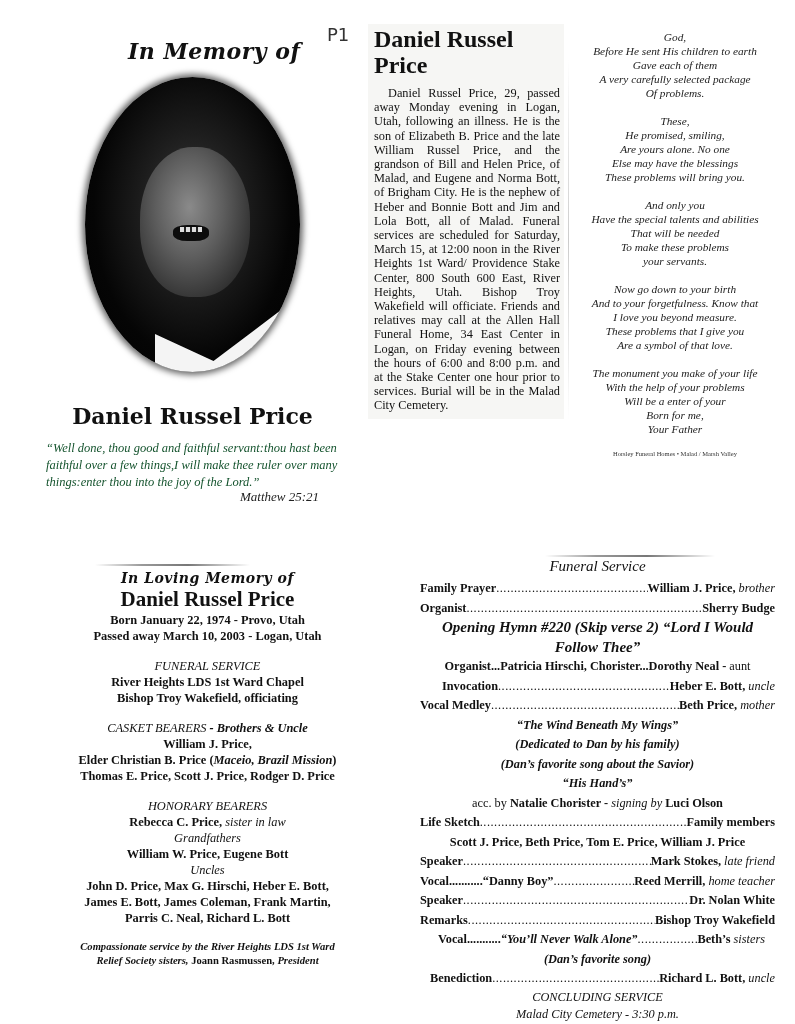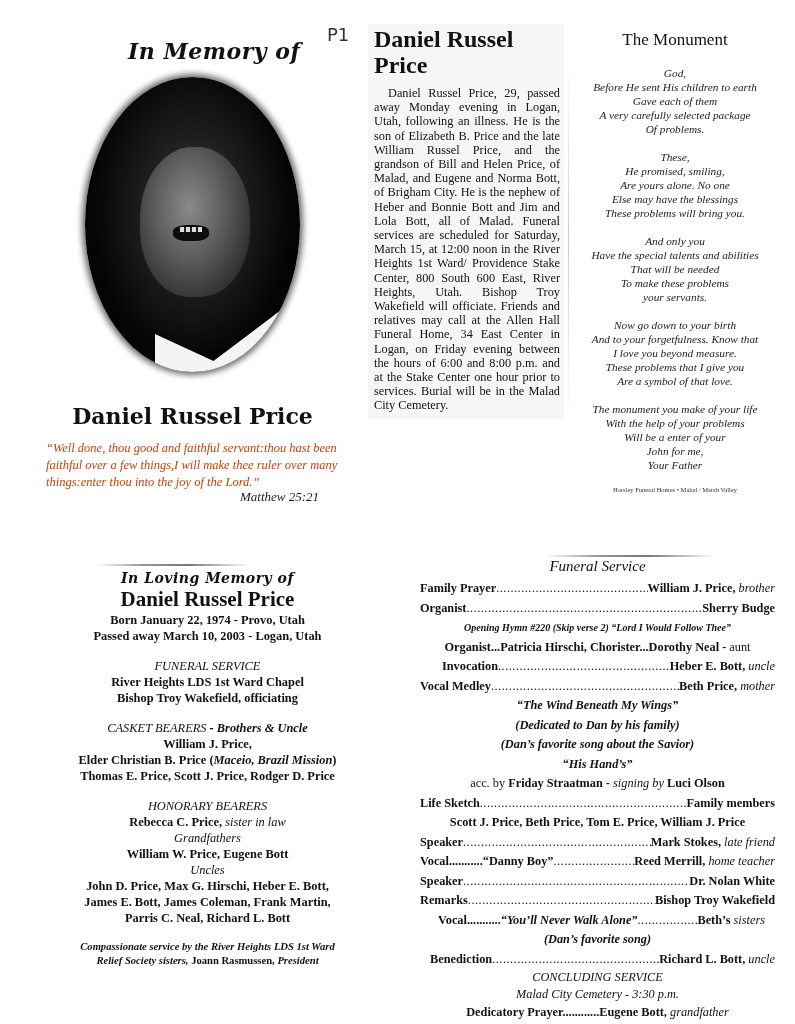--- a/index.html
+++ b/index.html
@@ -15,21 +15,21 @@
     #portrait { left: 85px; top: 77px; width: 215px; height: 295px; border-radius: 50%;
       background: radial-gradient(ellipse at 50% 45%, #3a3a3a 0%, #1c1c1c 35%, #050505 65%, #000 100%);
       box-shadow: 0 0 6px 3px rgba(0,0,0,0.6); overflow: hidden; }
     #portrait .face { position: absolute; left: 55px; top: 70px; width: 110px; height: 150px; border-radius: 48% 48% 45% 45%;
       background: radial-gradient(ellipse at 45% 40%, #8a8a8a 0%, #5d5d5d 40%, #2c2c2c 80%); }
     #portrait .shirt { position: absolute; left: 70px; top: 230px; width: 130px; height: 90px;
       background: #f4f4f4; clip-path: polygon(0 30%, 45% 60%, 100% 0, 100% 100%, 0 100%); }
     #portrait .mouth { position: absolute; left: 88px; top: 148px; width: 36px; height: 16px; border-radius: 40%; background: #0c0c0c; }
     #portrait .teeth { position: absolute; left: 95px; top: 150px; width: 22px; height: 5px; background: repeating-linear-gradient(90deg, #ddd 0 4px, #222 4px 6px); }
     #name-top-left { left: 0; width: 385px; top: 403px; text-align: center; font-family: "DejaVu Serif", serif; font-weight: bold; font-size: 22px; }
-    #scripture { left: 46px; top: 440px; width: 300px; font-style: italic; font-size: 12.5px; line-height: 17px; color: #c2410c; }
+    #scripture { left: 46px; top: 440px; width: 300px; font-style: italic; font-size: 12.5px; line-height: 17px; color: #14532d; }
     #scripture-ref { left: 240px; top: 489px; font-style: italic; font-size: 13px; color: #222; text-align: right; }
 
     
     #obit { left: 368px; top: 24px; width: 196px; background: #f6f6f4; padding: 2px 4px 6px 6px; }
     #obit-title { font-family: "Liberation Serif", serif; font-weight: bold; font-size: 24px; line-height: 26px; }
     #obit-body { margin-top: 8px; font-size: 12.3px; line-height: 14.2px; text-align: justify; text-indent: 14px; font-family: "Liberation Serif", serif; }
 
     
     #poem { left: 570px; top: 30px; width: 210px; text-align: center; }
     #poem-title { font-size: 17px; margin-bottom: 16px; }
@@ -53,21 +53,21 @@
     #service { left: 420px; top: 555px; width: 355px; font-family: "Liberation Serif", serif; font-size: 12.3px; line-height: 19.5px; }
     #service-title { text-align: center; font-style: italic; font-size: 15px; line-height: 22px; margin-bottom: 2px; }
     #service .row { display: flex; white-space: nowrap; font-weight: bold; }
     #service .row .lbl { flex: 0 0 auto; }
     #service .row .dots { flex: 1 1 auto; overflow: hidden; font-weight: normal; }
     #service .row .dots::before { content: "........................................................................................................................"; letter-spacing: 0.5px; }
     #service .row .val { flex: 0 0 auto; }
     #service .row .rel { font-style: italic; font-weight: normal; }
     #service .center { text-align: center; font-weight: bold; }
     #service .center.i { font-style: italic; }
-    #service .center.hymn { font-style: italic; font-weight: bold; font-size: 10px; }
+    #service .center.hymn { font-style: italic; font-weight: bold; font-size: 15px; }
   </style>
 </head>
 <body>
 
 <div id="memory-heading" class="abs script">In Memory of</div>
 <div id="handwritten-note" class="abs">P1</div>
 
 <div id="portrait" class="abs" title="portrait of Daniel Russel Price">
   <div class="face"></div>
   <div class="mouth"></div>
@@ -79,21 +79,20 @@
 <div id="scripture" class="abs">“Well done, thou good and faithful servant:thou hast been faithful over a few things,I will make thee ruler over many things:enter thou into the joy of the Lord.”</div>
 <div id="scripture-ref" class="abs">Matthew 25:21</div>
 
 <div id="obit" class="abs">
   <div id="obit-title">Daniel Russel Price</div>
   <div id="obit-body">Daniel Russel Price, 29, passed away Monday evening in Logan, Utah, following an illness. He is the son of Elizabeth B. Price and the late William Russel Price, and the grandson of Bill and Helen Price, of Malad, and Eugene and Norma Bott, of Brigham City. He is the nephew of Heber and Bonnie Bott and Jim and Lola Bott, all of Malad. Funeral services are scheduled for Saturday, March 15, at 12:00 noon in the River Heights 1st Ward/ Providence Stake Center, 800 South 600 East, River Heights, Utah. Bishop Troy Wakefield will officiate. Friends and relatives may call at the Allen Hall Funeral Home, 34 East Center in Logan, on Friday evening between the hours of 6:00 and 8:00 p.m. and at the Stake Center one hour prior to services. Burial will be in the Malad City Cemetery.</div>
 </div>
 
 <div id="poem-border" class="abs"></div>
 <div id="poem" class="abs">
-  <div id="poem-title">The Monument</div>
   <div class="stanza">
     <div>God,</div>
     <div>Before He sent His children to earth</div>
     <div>Gave each of them</div>
     <div>A very carefully selected package</div>
     <div>Of problems.</div>
   </div>
   <div class="stanza">
     <div>These,</div>
     <div>He promised, smiling,</div>
@@ -112,21 +111,21 @@
     <div>Now go down to your birth</div>
     <div>And to your forgetfulness. Know that</div>
     <div>I love you beyond measure.</div>
     <div>These problems that I give you</div>
     <div>Are a symbol of that love.</div>
   </div>
   <div class="stanza">
     <div>The monument you make of your life</div>
     <div>With the help of your problems</div>
     <div>Will be a enter of your</div>
-    <div>John for me,</div>
+    <div>Born for me,</div>
     <div>Your Father</div>
   </div>
   <div id="poem-credit">Horsley Funeral Homes • Malad / Marsh Valley</div>
 </div>
 
 <div id="rule-left" class="abs rule"></div>
 <div id="program" class="abs">
   <div class="script">In Loving Memory of</div>
   <div class="big-name">Daniel Russel Price</div>
   <div class="b">Born January 22, 1974 - Provo, Utah</div>
@@ -177,21 +176,21 @@
   </div>
   <div class="row">
     <span class="lbl">Vocal Medley</span>
       <span class="dots"></span>
     <span class="val"><span>Beth Price,</span><span class="rel"> mother</span></span>
   </div>
   <div class="center i">“The Wind Beneath My Wings”</div>
   <div class="center i">(Dedicated to Dan by his family)</div>
   <div class="center i">(Dan’s favorite song about the Savior)</div>
   <div class="center i">“His Hand’s”</div>
-  <div class="center"><span class="i" style="font-weight:normal">acc. by </span><span>Friday Straatman</span><span> - </span><span style="font-style:italic;font-weight:normal">signing by </span><span>Luci Olson</span></div>
+  <div class="center"><span class="i" style="font-weight:normal">acc. by </span><span>Natalie Chorister</span><span> - </span><span style="font-style:italic;font-weight:normal">signing by </span><span>Luci Olson</span></div>
   <div class="row">
     <span class="lbl">Life Sketch</span>
       <span class="dots"></span>
     <span class="val">Family members</span>
   </div>
   <div class="center">Scott J. Price, Beth Price, Tom E. Price, William J. Price</div>
   <div class="row">
     <span class="lbl">Speaker</span>
       <span class="dots"></span>
     <span class="val"><span>Mark Stokes,</span><span class="rel"> late friend</span></span>

